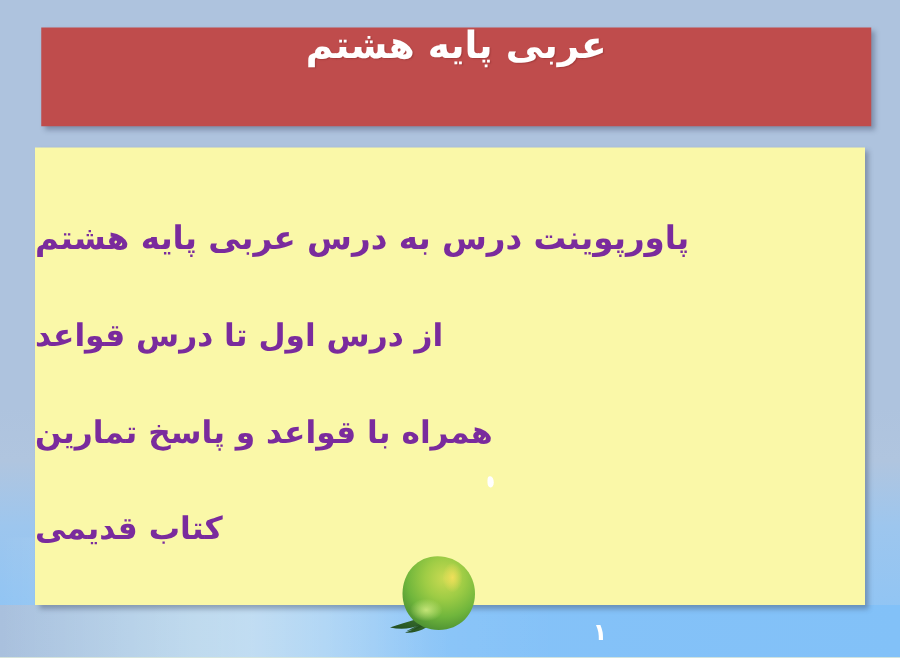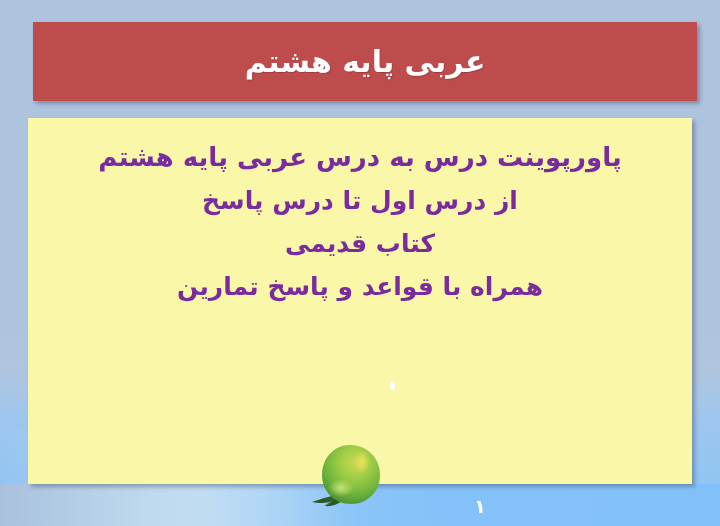--- a/index.html
+++ b/index.html
@@ -53,21 +53,21 @@
   
   .title-banner {
     position: absolute;
     left: 33px;
     top: 22px;
     width: 664px;
     height: 79px;
     background: #bf4c4c;
     box-shadow: 3px 3px 4px rgba(40, 50, 80, 0.35);
     display: flex;
-    align-items: center;
+    align-items: flex-start;
     justify-content: center;
   }
   .title-text {
     color: #ffffff;
     font-size: 30px;
     font-weight: bold;
     letter-spacing: 0.5px;
     line-height: 1;
     text-align: center;
     direction: rtl;
@@ -94,22 +94,23 @@
     top: 18px;
     direction: rtl;
     text-align: center;
   }
   .body-line {
     color: #7a2b9d;
     font-size: 25px;
     font-weight: bold;
     line-height: 43px;
     direction: rtl;
-    text-align: center;
+    text-align: left;
     white-space: nowrap;
+    margin-top: 34px;
   }
   .body-line.line-1 { font-size: 26px; }
 
   .spacer-dot {
     position: absolute;
     left: 362px;
     top: 263px;
     width: 5px;
     height: 9px;
     background: #ffffff;
@@ -162,23 +163,23 @@
   <div class="bg-sheen"></div>
 
   <div class="title-banner">
     <div class="title-text">عربی پایه هشتم</div>
   </div>
 
   <div class="body-panel">
 
     <div class="body-lines">
       <div class="body-line line-1">پاورپوینت درس به درس عربی پایه هشتم</div>
-      <div class="body-line line-2">از درس اول تا درس پاسخ</div>
+      <div class="body-line line-2">از درس اول تا درس قواعد</div>
+      <div class="body-line line-3">همراه با قواعد و پاسخ تمارین</div>
       <div class="body-line line-4">کتاب قدیمی</div>
-      <div class="body-line line-3">همراه با قواعد و پاسخ تمارین</div>
     </div>
 
     <div class="spacer-dot"></div>
 
   </div>
 
   <div class="apple">
     <svg width="90" height="70" viewBox="0 0 90 70" xmlns="http://www.w3.org/2000/svg">
       <defs>
         <radialGradient id="appleGrad" cx="58%" cy="30%" r="72%">

